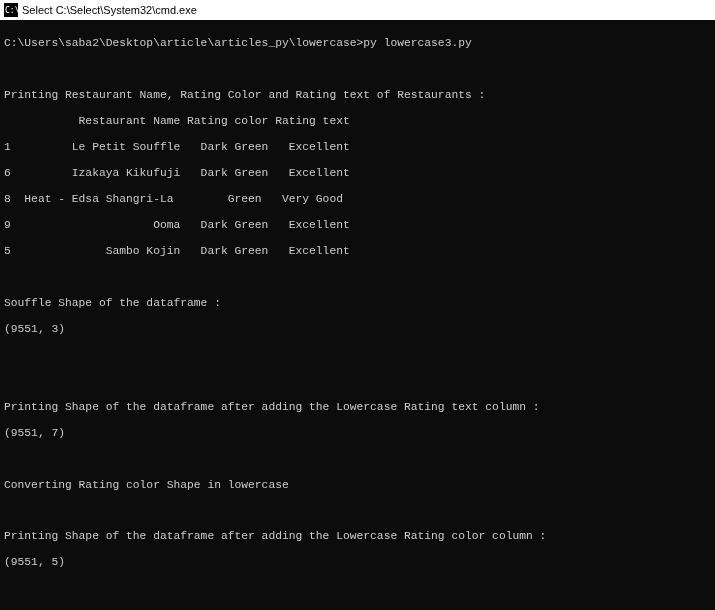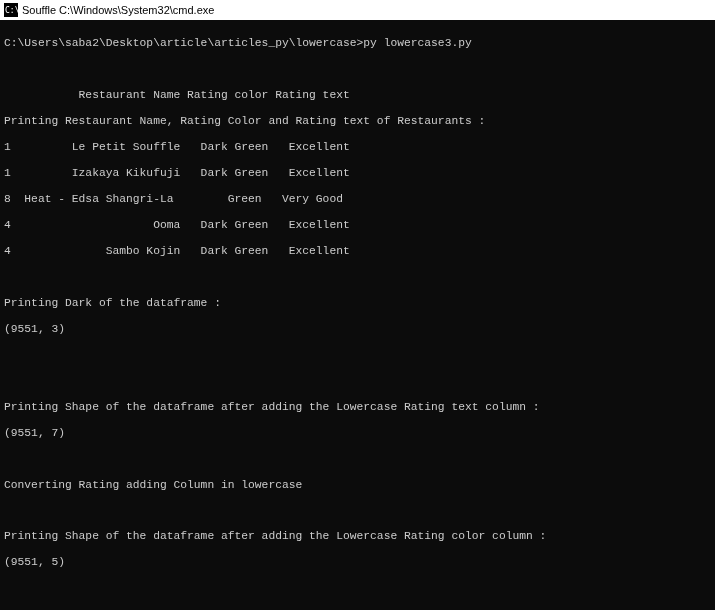--- a/index.html
+++ b/index.html
@@ -48,42 +48,42 @@
 </head>
 <body>
 
 <div class="title-bar">
   <span class="title-bar-icon">
     <svg width="14" height="14" viewBox="0 0 14 14">
       <rect x="0" y="0" width="14" height="14" fill="#000"></rect>
       <text x="1" y="10" font-size="8" fill="#fff" font-family="monospace">C:\</text>
     </svg>
   </span>
-  <span>Souffle C:\Windows\System32\cmd.exe</span>
+  <span>Select C:\Select\System32\cmd.exe</span>
 </div>
 
 <div class="terminal">
 <div>C:\Users\saba2\Desktop\article\articles_py\lowercase&gt;py lowercase3.py</div>
 <div class="blank-line"></div>
+<div>Printing Restaurant Name, Rating Color and Rating text of Restaurants :</div>
 <div>           Restaurant Name Rating color Rating text</div>
-<div>Printing Restaurant Name, Rating Color and Rating text of Restaurants :</div>
 <div>1         Le Petit Souffle   Dark Green   Excellent</div>
-<div>1         Izakaya Kikufuji   Dark Green   Excellent</div>
+<div>6         Izakaya Kikufuji   Dark Green   Excellent</div>
 <div>8  Heat - Edsa Shangri-La        Green   Very Good</div>
-<div>4                     Ooma   Dark Green   Excellent</div>
-<div>4              Sambo Kojin   Dark Green   Excellent</div>
+<div>9                     Ooma   Dark Green   Excellent</div>
+<div>5              Sambo Kojin   Dark Green   Excellent</div>
 <div class="blank-line"></div>
-<div>Printing Dark of the dataframe :</div>
+<div>Souffle Shape of the dataframe :</div>
 <div>(9551, 3)</div>
 <div class="blank-line"></div>
 <div class="blank-line"></div>
 <div>Printing Shape of the dataframe after adding the Lowercase Rating text column :</div>
 <div>(9551, 7)</div>
 <div class="blank-line"></div>
-<div>Converting Rating adding Column in lowercase</div>
+<div>Converting Rating color Shape in lowercase</div>
 <div class="blank-line"></div>
 <div>Printing Shape of the dataframe after adding the Lowercase Rating color column :</div>
 <div>(9551, 5)</div>
 <div class="blank-line"></div>
 
 
 
 
 
 

